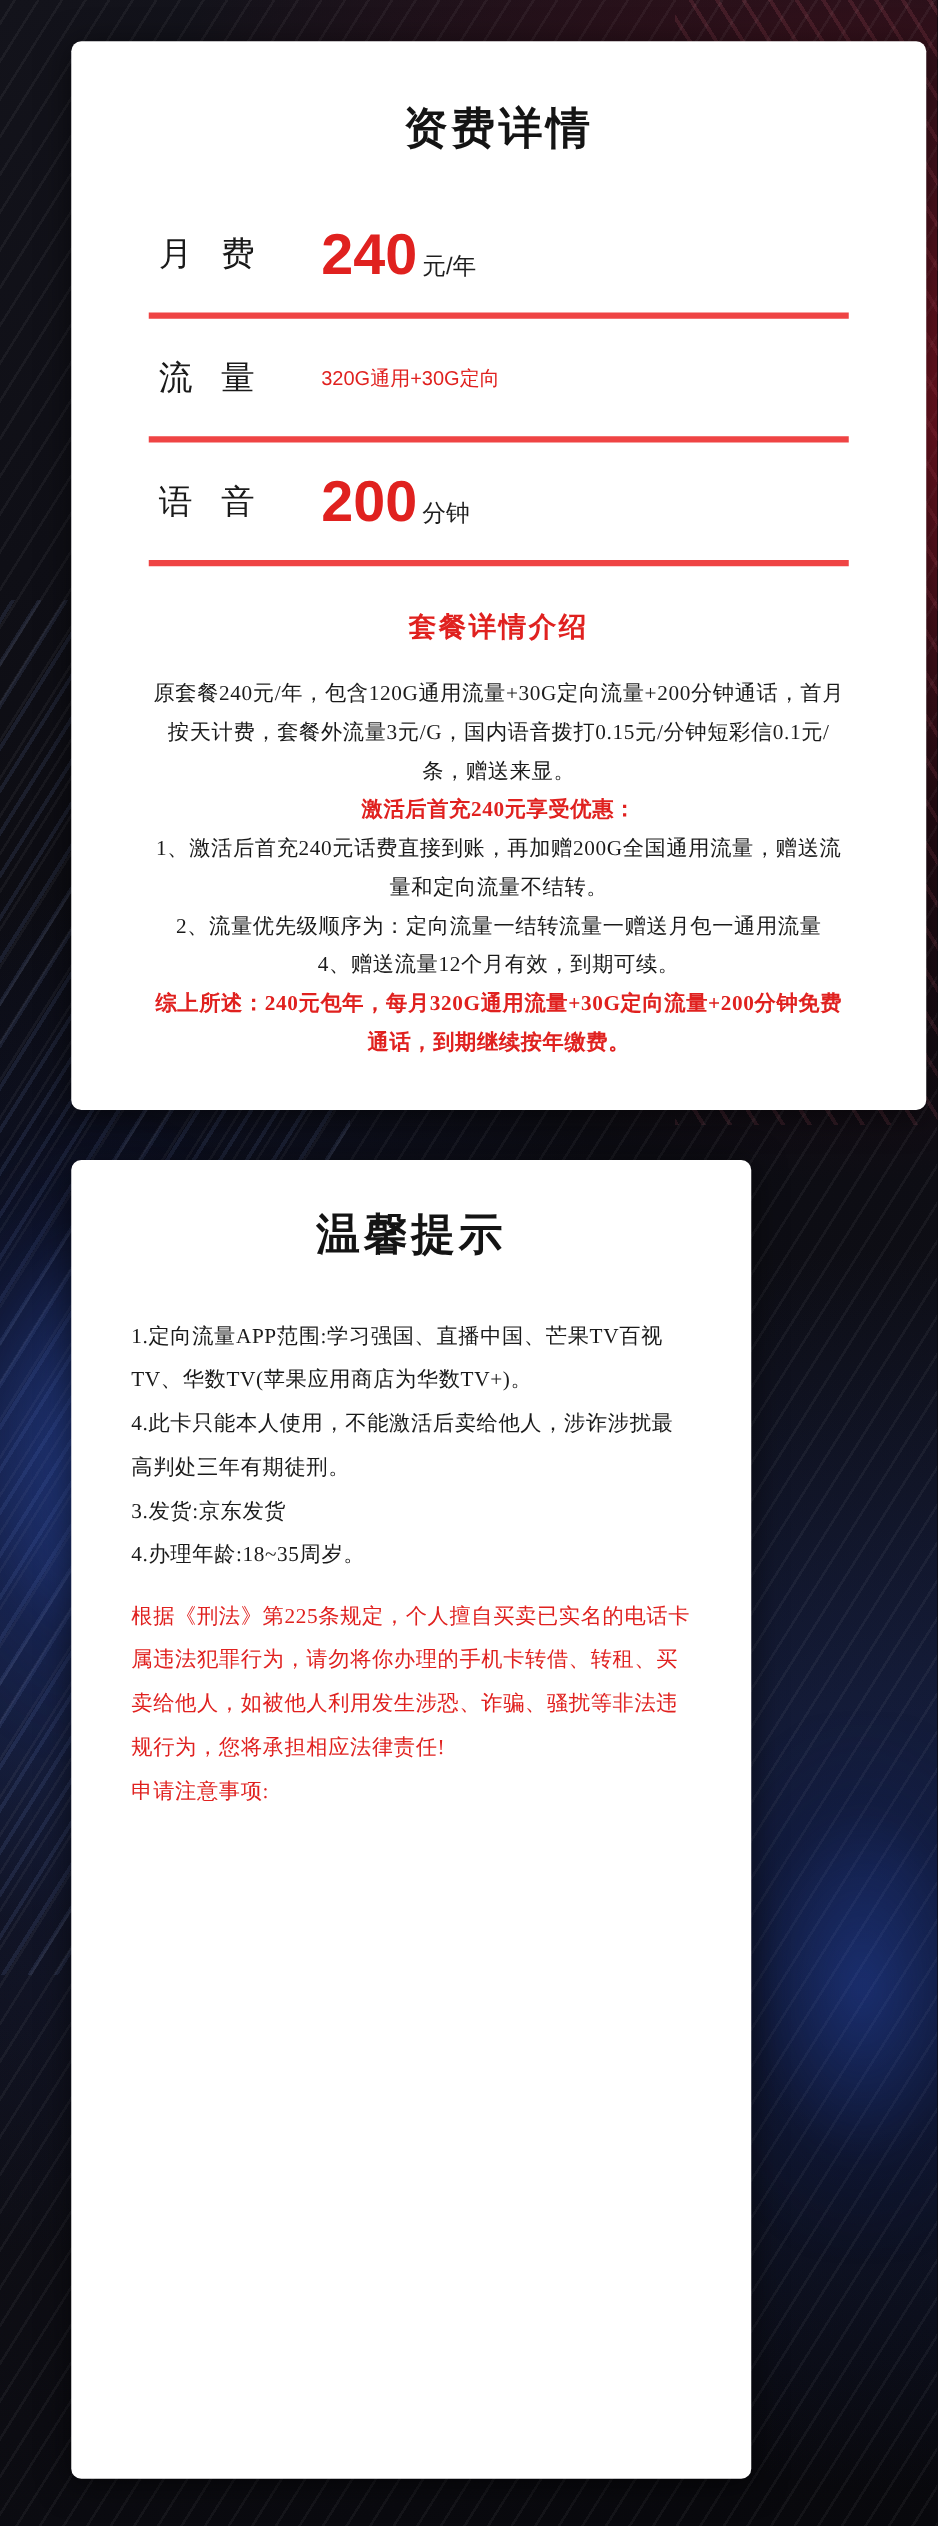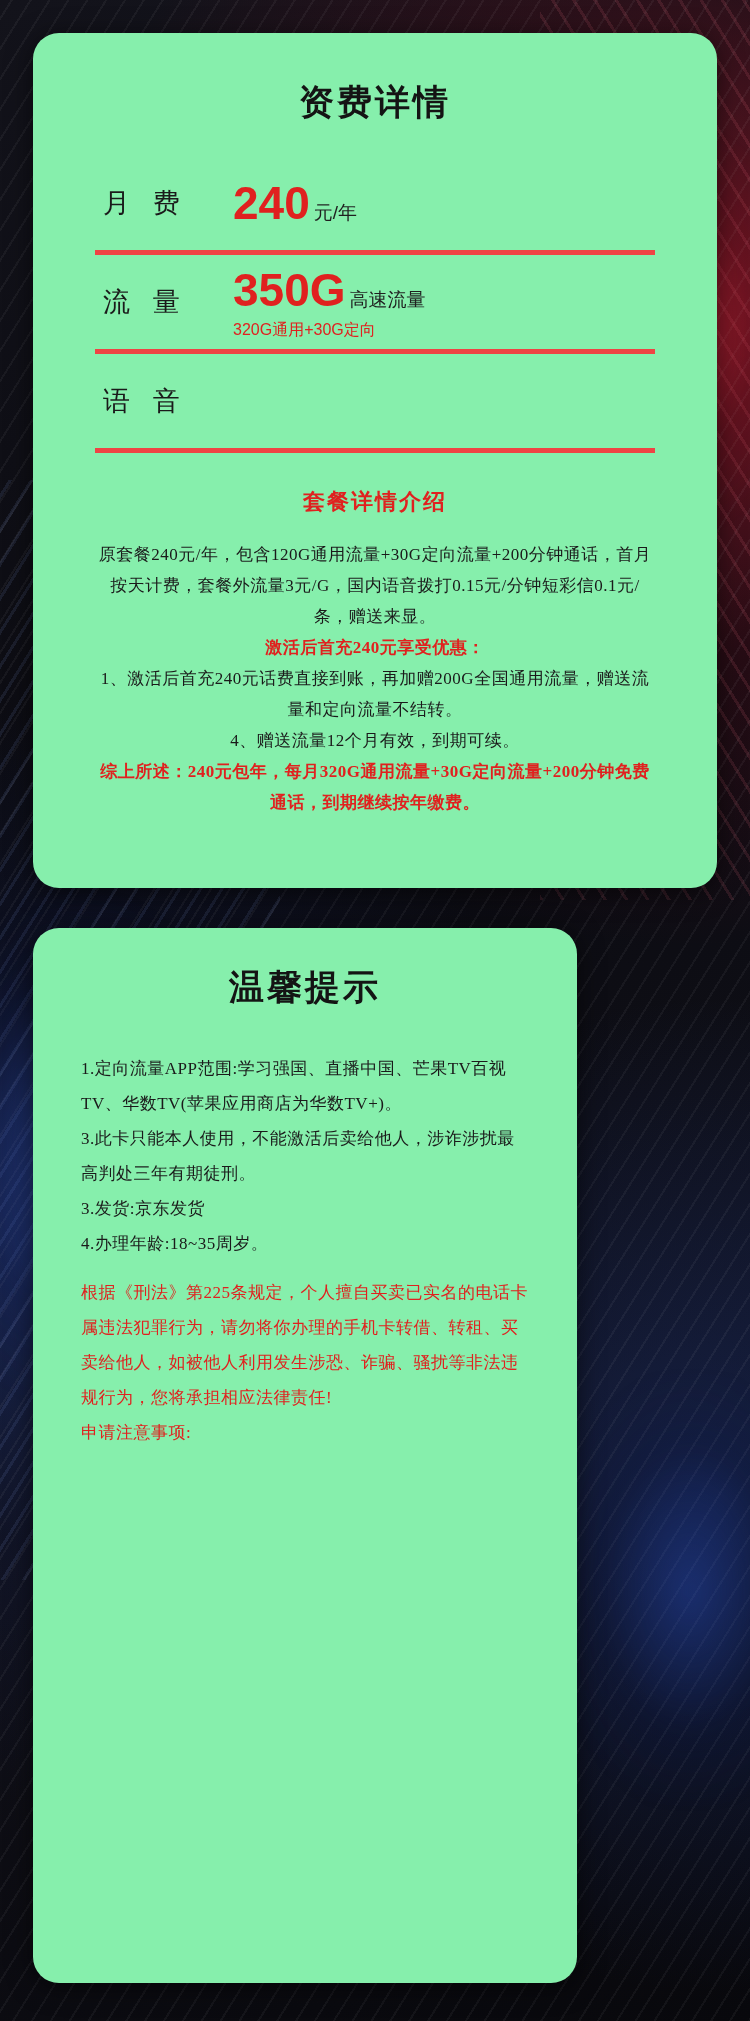--- a/index.html
+++ b/index.html
@@ -89,23 +89,24 @@
     top: 1380px;
     width: 260px;
     height: 420px;
     background: radial-gradient(ellipse at center, rgba(40,80,200,0.38) 0%, rgba(10,25,80,0.14) 48%, rgba(0,0,0,0) 75%);
     filter: blur(8px);
   }
 
   
   .card {
     position: absolute;
-    background: #86efac;
-    border-radius: 26px;
+    background: #ffffff;
+    border-radius: 8px;
     box-shadow: 0 4px 26px rgba(0,0,0,0.55);
+    margin-left: 24px;
   }
   #plan-card {
     left: 33px;
     top: 33px;
     width: 684px;
     height: 855px;
   }
   #tips-card {
     left: 33px;
     top: 928px;
@@ -240,54 +241,57 @@
         <div class="value-main">
           <span class="big-num">240</span>
           <span class="unit">元/年</span>
         </div>
       </div>
     </div>
 
     <div class="spec-row">
       <div class="spec-label">流 量</div>
       <div class="spec-value">
-        <div class="value-main">
-          <span class="big-num">350G</span>
-          <span class="unit">高速流量</span>
-        </div>
         <div class="sub-note">320G通用+30G定向</div>
       </div>
     </div>
 
     <div class="spec-row">
       <div class="spec-label">语 音</div>
+      <div class="spec-value">
+        <div class="value-main">
+          <span class="big-num">200</span>
+          <span class="unit">分钟</span>
+        </div>
+      </div>
     </div>
 
 
   </div>
 
   <div class="sub-heading">套餐详情介绍</div>
 
   <div class="detail-body">
     <p>原套餐240元/年，包含120G通用流量+30G定向流量+200分钟通话，首月按天计费，套餐外流量3元/G，国内语音拨打0.15元/分钟短彩信0.1元/条，赠送来显。</p>
     <p class="red">激活后首充240元享受优惠：</p>
     <p>1、激活后首充240元话费直接到账，再加赠200G全国通用流量，赠送流量和定向流量不结转。</p>
+    <p>2、流量优先级顺序为：定向流量一结转流量一赠送月包一通用流量</p>
     <p>4、赠送流量12个月有效，到期可续。</p>
     <p class="red">综上所述：240元包年，每月320G通用流量+30G定向流量+200分钟免费通话，到期继续按年缴费。</p>
   </div>
 
 </div>
 
 <div class="card" id="tips-card">
 
   <div class="card-title">温馨提示</div>
 
   <div class="tips-body">
     <p>1.定向流量APP范围:学习强国、直播中国、芒果TV百视 TV、华数TV(苹果应用商店为华数TV+)。</p>
-    <p>3.此卡只能本人使用，不能激活后卖给他人，涉诈涉扰最高判处三年有期徒刑。</p>
+    <p>4.此卡只能本人使用，不能激活后卖给他人，涉诈涉扰最高判处三年有期徒刑。</p>
     <p>3.发货:京东发货</p>
     <p>4.办理年龄:18~35周岁。</p>
     <div class="tips-gap"></div>
     <p class="red">根据《刑法》第225条规定，个人擅自买卖已实名的电话卡属违法犯罪行为，请勿将你办理的手机卡转借、转租、买卖给他人，如被他人利用发生涉恐、诈骗、骚扰等非法违规行为，您将承担相应法律责任!</p>
     <p class="red">申请注意事项:</p>
   </div>
 
 </div>
 
 </body></html>

